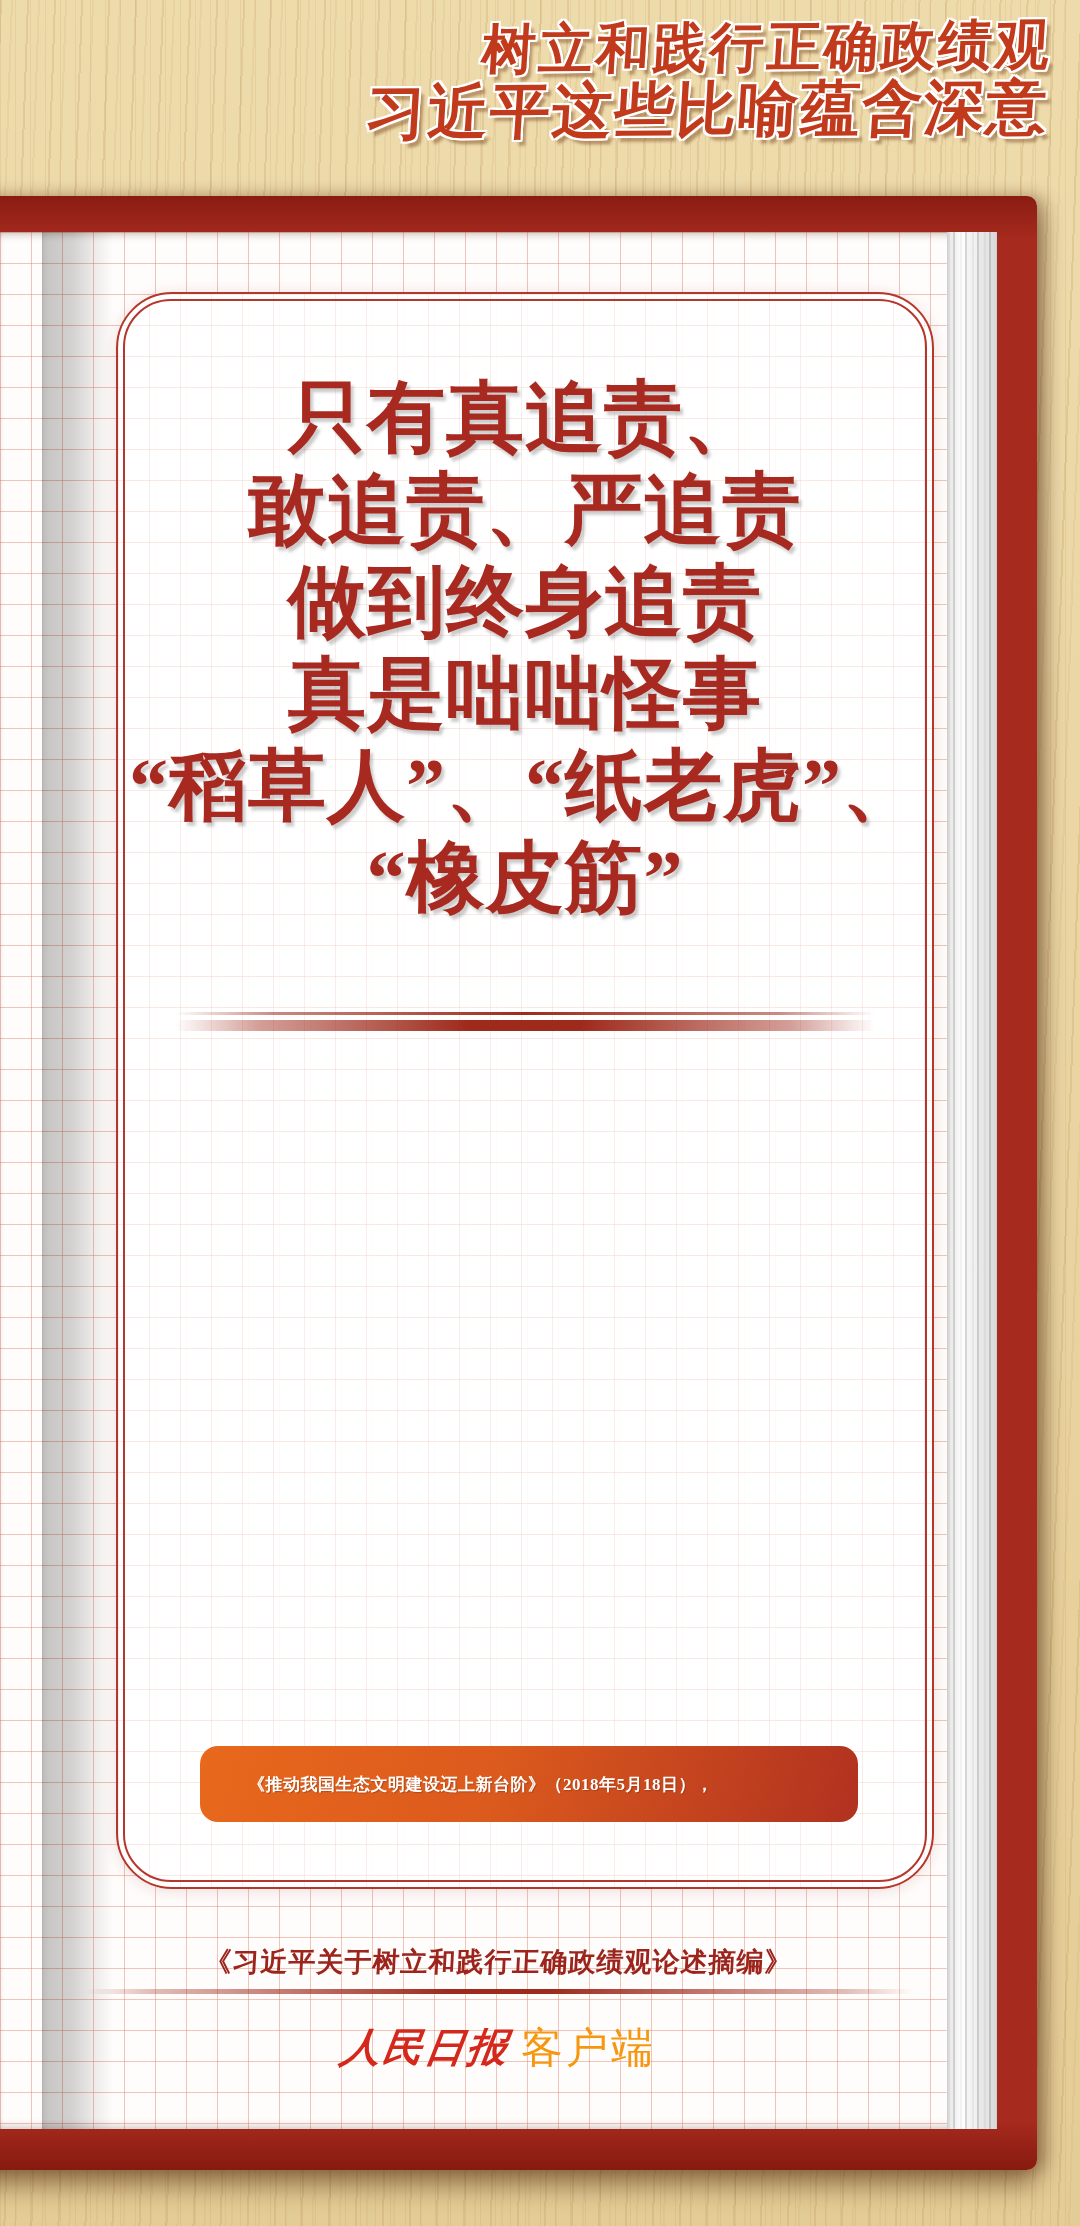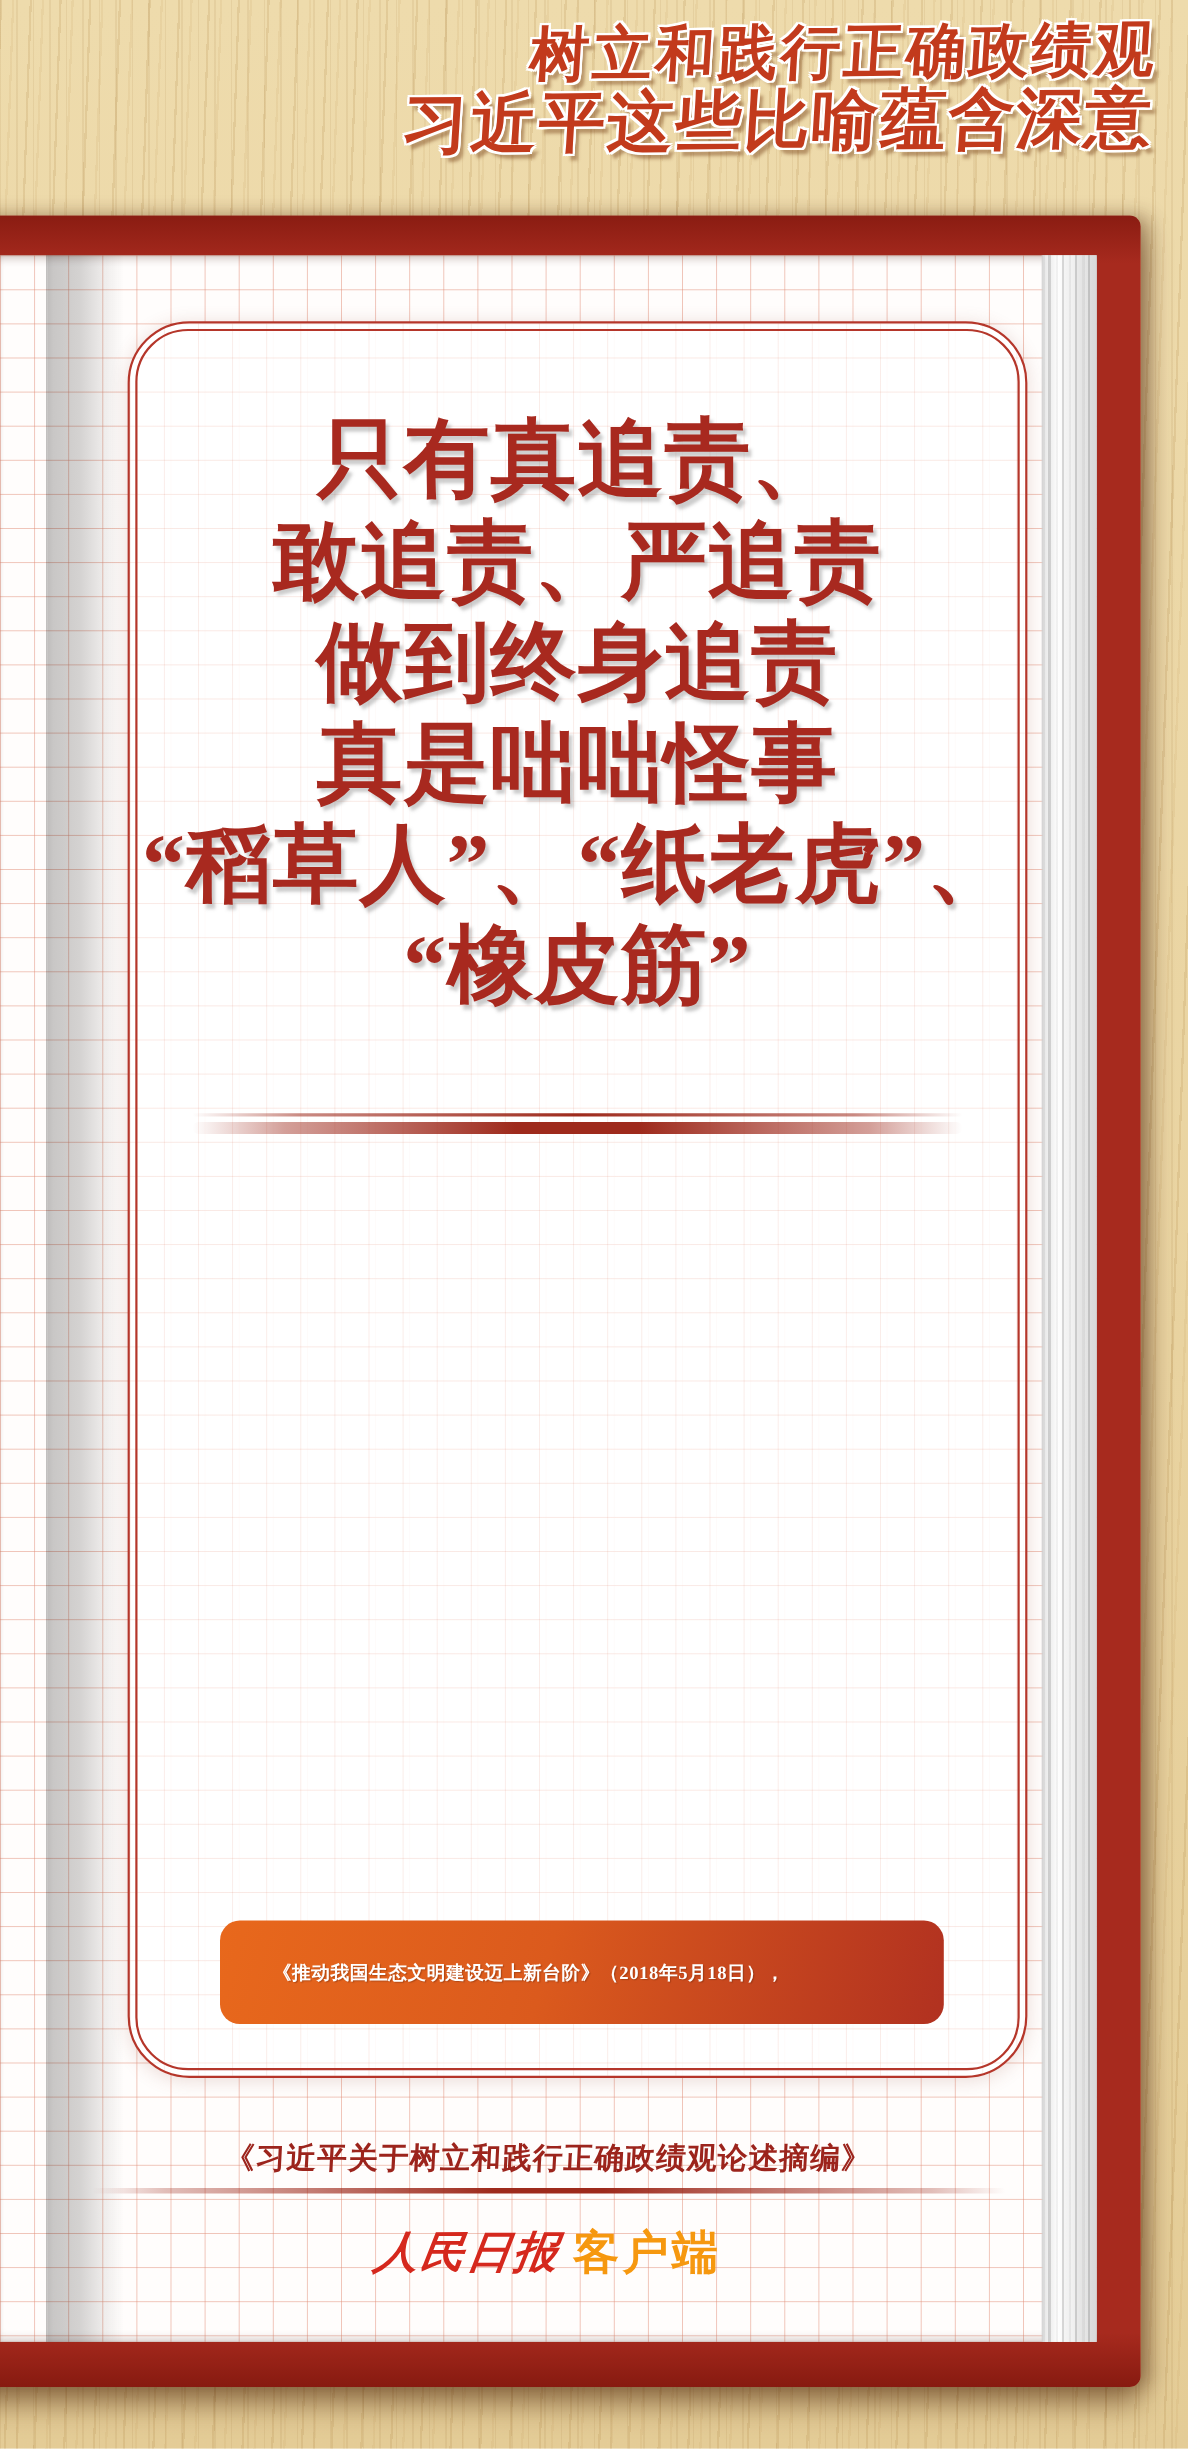--- a/index.html
+++ b/index.html
@@ -79,21 +79,21 @@
   .hr1 .thick{
     height:11px;margin-top:5px;border-radius:6px;
     background:linear-gradient(90deg,rgba(158,42,28,0) 0%,rgba(158,42,28,.45) 12%,#9e2a1c 42%,#9e2a1c 58%,rgba(158,42,28,.45) 88%,rgba(158,42,28,0) 100%);
   }
   .body-text{
     margin:118px 58px 0 58px;
     font-size:48px;line-height:55px;color:#1e1d1b;
     text-align:justify;text-indent:2em;letter-spacing:0.5px;
   }
   .banner{
-    position:absolute;left:82px;top:1452px;width:658px;height:94px;
+    position:absolute;left:82px;top:1452px;width:658px;height:76px;
     border-radius:18px;box-sizing:border-box;
     background:linear-gradient(105deg,#e8681c 0%,#db5a1d 45%,#b13120 100%);
     display:flex;flex-direction:column;justify-content:center;
     padding-left:48px;padding-right:16px;
     color:#ffffff;font-weight:bold;font-size:17px;line-height:25px;letter-spacing:0.5px;
     text-shadow:1px 1px 1px rgba(110,40,10,.4);
   }
   
   .caption{
     position:absolute;left:0;top:1946px;width:997px;text-align:center;
@@ -106,21 +106,21 @@
   }
   .logo{
     position:absolute;left:0;top:2024px;width:997px;
     display:flex;justify-content:center;align-items:center;gap:12px;
   }
   .masthead{
     color:#d5281d;font-weight:bold;font-style:italic;font-size:40px;line-height:48px;
     transform:skewX(-8deg);letter-spacing:2px;font-family:"Liberation Serif",serif;
   }
   .appname{
-    color:#f6980f;font-weight:700;font-size:42px;line-height:48px;letter-spacing:3px;
+    color:#f6980f;font-weight:400;font-size:42px;line-height:48px;letter-spacing:3px;
     font-family:"Liberation Sans",sans-serif;
   }
 </style>
 </head>
 <body>
 
 <div class="title">
   <div class="l1">树立和践行正确政绩观</div>
   <div class="l2">习近平这些比喻蕴含深意</div>
 </div>

